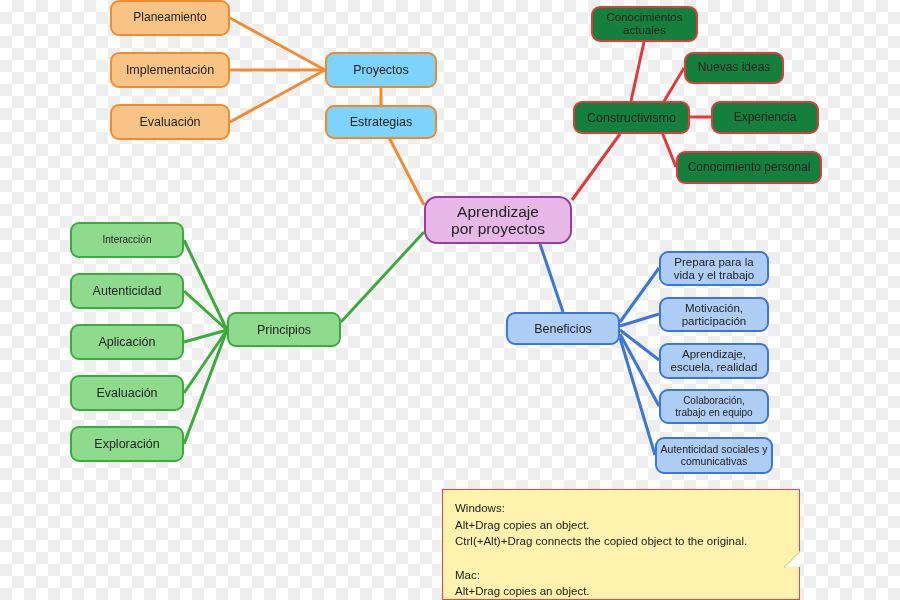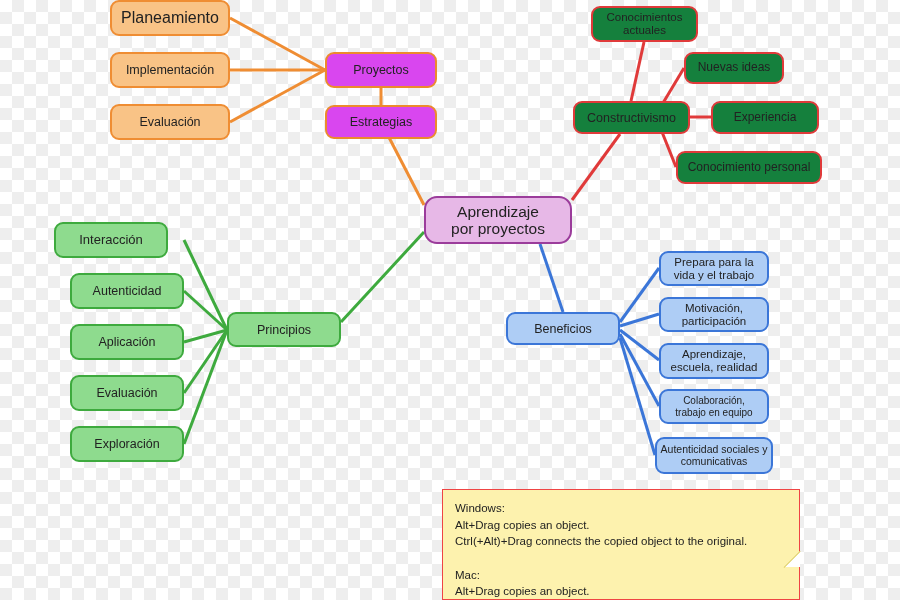--- a/index.html
+++ b/index.html
@@ -26,21 +26,21 @@
     box-sizing:border-box;
     display:flex;align-items:center;justify-content:center;
     text-align:center;
     border-radius:9px;
     border-width:2px;border-style:solid;
     line-height:1.12;
     white-space:pre-line;
     color:#222;
   }
   .n-orange{background:#f9c386;border-color:#ef8d33;}
-  .n-orange-mid{background:#d946ef;border-color:#ec8a2d;}
+  .n-orange-mid{background:#7dd3fc;border-color:#ec8a2d;}
   .n-red{background:#15803d;border-color:#e03a3a;}
   .n-green{background:#8edb8e;border-color:#3eaa3e;}
   .n-blue{background:#aecdf5;border-color:#3b76d8;}
   .n-center{background:#e7b8e7;border-color:#9b3c9b;border-radius:13px;}
   .note{
     position:absolute;
     background:#fdf2ae;
     border:1px solid #ef4444;
     box-sizing:border-box;
     padding:10px 12px 8px 12px;
@@ -104,33 +104,33 @@
     <line x1="620" y1="334" x2="659" y2="406"></line>
     <line x1="620" y1="338" x2="655" y2="455"></line>
   </g>
 </svg>
 
 <div class="node n-center" style="left:424px;top:196px;width:148px;height:48px;font-size:15.5px;">Aprendizaje
 por proyectos</div>
 
 <div class="node n-orange-mid" style="left:325px;top:52px;width:112px;height:36px;font-size:12.5px;">Proyectos</div>
 <div class="node n-orange-mid" style="left:325px;top:105px;width:112px;height:34px;font-size:12.5px;">Estrategias</div>
-<div class="node n-orange" style="left:110px;top:0px;width:120px;height:36px;font-size:16px;">Planeamiento</div>
+<div class="node n-orange" style="left:110px;top:0px;width:120px;height:36px;font-size:12px;">Planeamiento</div>
 <div class="node n-orange" style="left:110px;top:52px;width:120px;height:36px;font-size:12.5px;">Implementación</div>
 <div class="node n-orange" style="left:110px;top:104px;width:120px;height:36px;font-size:12.5px;">Evaluación</div>
 
 <div class="node n-red" style="left:573px;top:101px;width:117px;height:33px;font-size:12.5px;">Constructivismo</div>
 <div class="node n-red" style="left:591px;top:6px;width:107px;height:36px;font-size:11.5px;">Conocimientos
 actuales</div>
 <div class="node n-red" style="left:684px;top:52px;width:100px;height:32px;font-size:12px;">Nuevas ideas</div>
 <div class="node n-red" style="left:711px;top:101px;width:108px;height:33px;font-size:12px;">Experiencia</div>
 <div class="node n-red" style="left:676px;top:151px;width:146px;height:33px;font-size:12px;">Conocimiento personal</div>
 
 <div class="node n-green" style="left:227px;top:312px;width:114px;height:35px;font-size:12.5px;">Principios</div>
-<div class="node n-green" style="left:54px;top:222px;width:114px;height:36px;font-size:13px;">Interacción</div>
+<div class="node n-green" style="left:70px;top:222px;width:114px;height:36px;font-size:10px;">Interacción</div>
 <div class="node n-green" style="left:70px;top:273px;width:114px;height:36px;font-size:12.5px;">Autenticidad</div>
 <div class="node n-green" style="left:70px;top:324px;width:114px;height:36px;font-size:12.5px;">Aplicación</div>
 <div class="node n-green" style="left:70px;top:375px;width:114px;height:36px;font-size:12.5px;">Evaluación</div>
 <div class="node n-green" style="left:70px;top:426px;width:114px;height:36px;font-size:12.5px;">Exploración</div>
 
 <div class="node n-blue" style="left:506px;top:312px;width:114px;height:33px;font-size:12.5px;">Beneficios</div>
 <div class="node n-blue" style="left:659px;top:251px;width:110px;height:35px;font-size:11.5px;">Prepara para la
 vida y el trabajo</div>
 <div class="node n-blue" style="left:659px;top:297px;width:110px;height:35px;font-size:11.5px;">Motivación,
 participación</div>

